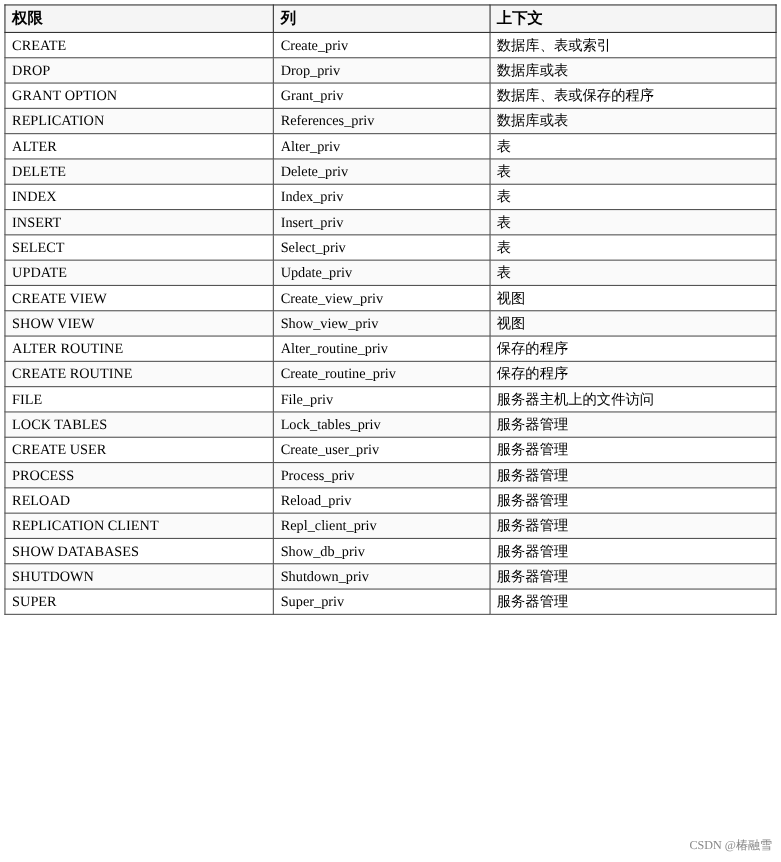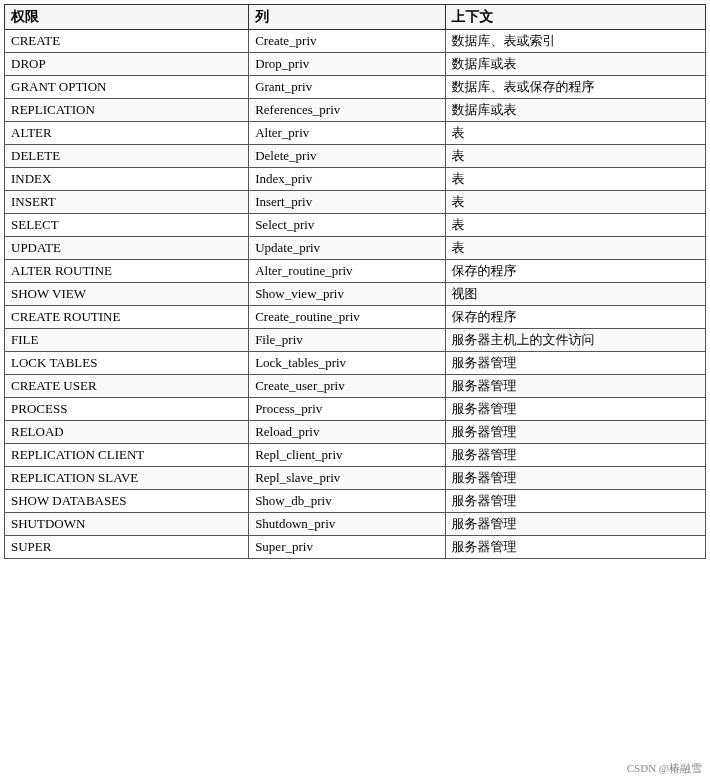--- a/index.html
+++ b/index.html
@@ -118,28 +118,33 @@
           <td>SELECT</td>
           <td>Select_priv</td>
           <td>表</td>
         </tr>
         <tr>
           <td>UPDATE</td>
           <td>Update_priv</td>
           <td>表</td>
         </tr>
         <tr>
-          <td>ALTER ROUTINE</td>
-          <td>Alter_routine_priv</td>
-          <td>保存的程序</td>
+          <td>CREATE VIEW</td>
+          <td>Create_view_priv</td>
+          <td>视图</td>
         </tr>
         <tr>
           <td>SHOW VIEW</td>
           <td>Show_view_priv</td>
           <td>视图</td>
+        </tr>
+        <tr>
+          <td>ALTER ROUTINE</td>
+          <td>Alter_routine_priv</td>
+          <td>保存的程序</td>
         </tr>
         <tr>
           <td>CREATE ROUTINE</td>
           <td>Create_routine_priv</td>
           <td>保存的程序</td>
         </tr>
         <tr>
           <td>FILE</td>
           <td>File_priv</td>
           <td>服务器主机上的文件访问</td>
@@ -163,25 +168,20 @@
           <td>RELOAD</td>
           <td>Reload_priv</td>
           <td>服务器管理</td>
         </tr>
         <tr>
           <td>REPLICATION CLIENT</td>
           <td>Repl_client_priv</td>
           <td>服务器管理</td>
         </tr>
         <tr>
-          <td>REPLICATION SLAVE</td>
-          <td>Repl_slave_priv</td>
-          <td>服务器管理</td>
-        </tr>
-        <tr>
           <td>SHOW DATABASES</td>
           <td>Show_db_priv</td>
           <td>服务器管理</td>
         </tr>
         <tr>
           <td>SHUTDOWN</td>
           <td>Shutdown_priv</td>
           <td>服务器管理</td>
         </tr>
         <tr>

